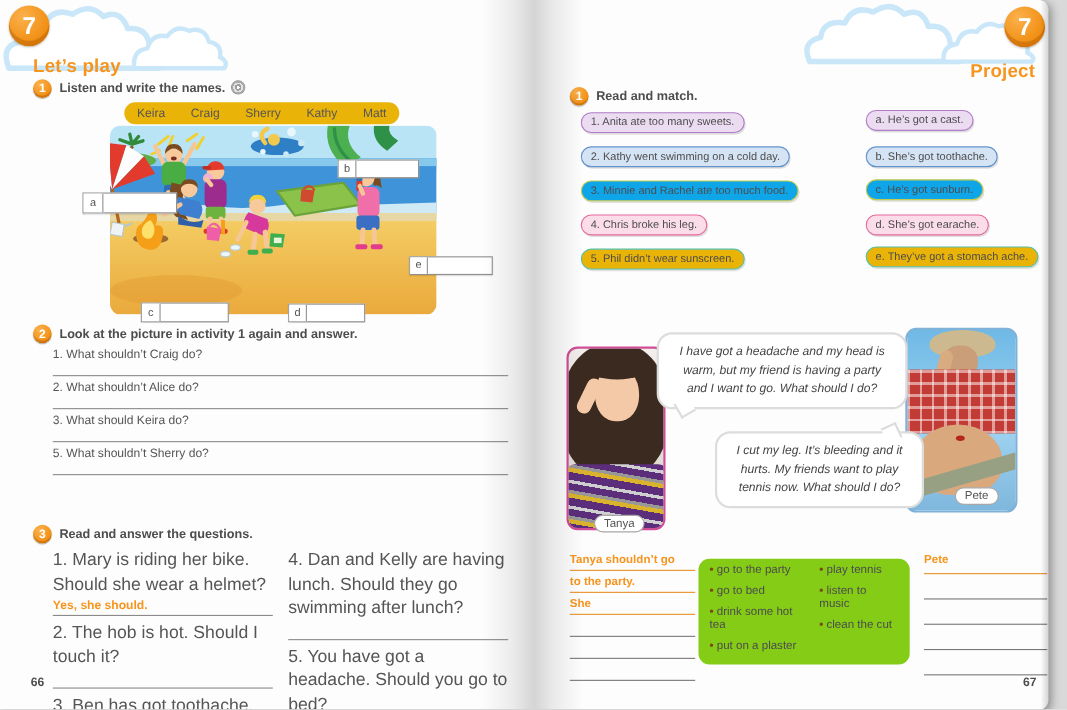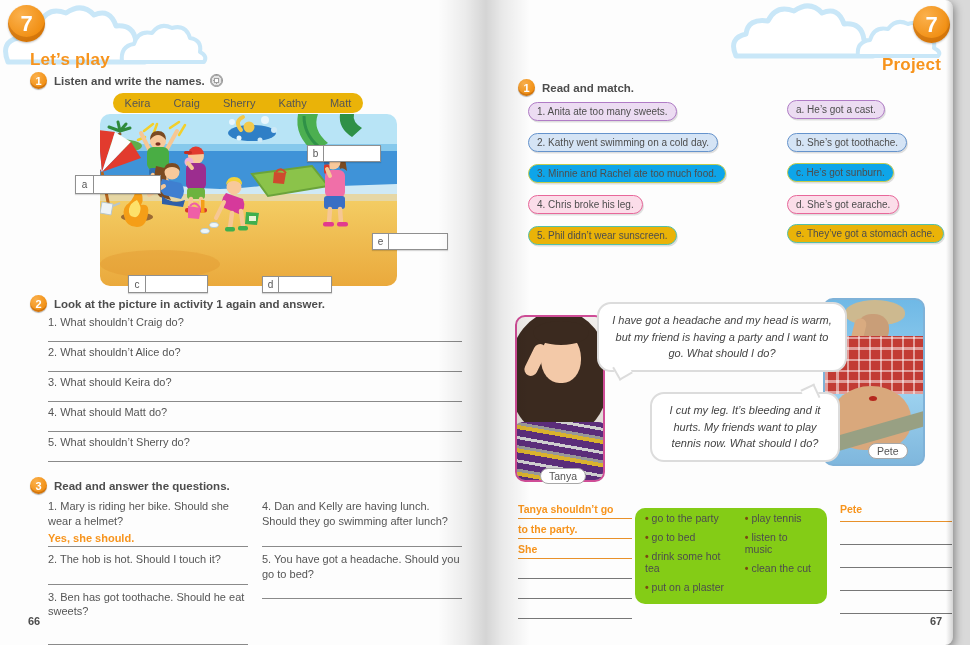--- a/index.html
+++ b/index.html
@@ -41,38 +41,38 @@
   .lb-d{left:262px;top:276px;width:68px;height:15px;} .lb-d .letter{width:15px;}
   .lb-e{left:372px;top:233px;width:74px;height:15px;} .lb-e .letter{width:15px;}
 
   .q-list{position:absolute;left:48px;top:316px;width:414px;z-index:3;}
   .q-row{position:relative;height:30px;}
   .q-text{font-size:11px;color:#555;}
   .q-line{position:absolute;left:0;right:0;bottom:4px;border-bottom:1px solid #8a8a8a;}
 
   .cols{position:absolute;left:48px;top:499px;width:414px;display:flex;gap:14px;z-index:3;}
   .col{width:200px;}
-  .q3{font-size:11px;color:#555;line-height:1.35;margin-bottom:2px;}
+  .q3{font-size:16px;color:#555;line-height:1.35;margin-bottom:2px;}
   .a-line{border-bottom:1px solid #8a8a8a;height:15px;margin-bottom:5px;font-size:11px;line-height:15px;}
   .hand{color:#f7941d;font-weight:bold;}
   .pageno{position:absolute;font-size:11px;font-weight:bold;color:#4d4d4d;z-index:3;}
 
   .pill{position:absolute;border:1.6px solid;border-radius:10px;padding:3px 8px;font-size:10px;color:#4d4d4d;
     background:#fff;box-shadow:1px 1.5px 0 rgba(0,0,0,.12);white-space:nowrap;z-index:3;}
   .c-purple{background:#ecdcf2;border-color:#b07cc6;}
   .c-blue{background:#d5e4f5;border-color:#6593cc;}
   .c-yellow{background:#0ea5e9;border-color:#c3cc4e;}
   .c-pink{background:#fbdde9;border-color:#e8679a;}
   .c-teal{background:#eab308;border-color:#55c0a8;}
   .lp{left:43px;} .lp0{top:102px;}.lp1{top:133px;}.lp2{top:164px;}.lp3{top:195px;}.lp4{top:226px;}
   .rp{left:302px;} .rp0{top:100px;}.rp1{top:133px;}.rp2{top:163px;}.rp3{top:195px;}.rp4{top:224px;}
 
   .bubble{position:absolute;background:#fff;border:2px solid #dcdcdc;border-radius:14px;padding:8px 12px;
     font-size:11px;font-style:italic;color:#444;text-align:center;line-height:1.5;z-index:6;box-sizing:border-box;}
-  .bub1{left:112px;top:302px;width:250px;}
+  .bub1{left:112px;top:302px;width:228px;}
   .bub1::after{content:"";position:absolute;left:16px;bottom:-8px;width:13px;height:13px;background:#fff;
     border-right:2px solid #dcdcdc;border-bottom:2px solid #dcdcdc;transform:rotate(60deg);}
   .bub2{left:165px;top:392px;width:190px;}
   .bub2::after{content:"";position:absolute;right:20px;top:-8px;width:13px;height:13px;background:#fff;
     border-top:2px solid #dcdcdc;border-right:2px solid #dcdcdc;transform:rotate(-25deg);}
 
   .photo{position:absolute;border-radius:10px;overflow:hidden;z-index:4;}
   .ph-tanya{left:30px;top:315px;width:86px;height:163px;border:2.5px solid #cf4d97;background:linear-gradient(#f1eeeb,#d8d1ca);}
   .t-hair{position:absolute;left:-8px;top:-6px;width:100px;height:126px;background:#3b2a1f;border-radius:48% 48% 46% 46%;}
   .t-face{position:absolute;left:24px;top:16px;width:40px;height:50px;background:#f3c9a8;border-radius:50% 50% 46% 46%;}
@@ -266,24 +266,20 @@
       </div>
       <div class="q-row">
         <div class="q-text">2. What shouldn’t Alice do?</div>
         <div class="q-line"></div>
       </div>
       <div class="q-row">
         <div class="q-text">3. What should Keira do?</div>
         <div class="q-line"></div>
       </div>
       <div class="q-row">
-        <div class="q-text">4. What should Matt do?</div>
-        <div class="q-line"></div>
-      </div>
-      <div class="q-row">
         <div class="q-text">5. What shouldn’t Sherry do?</div>
         <div class="q-line"></div>
       </div>
     </div>
 
     <div class="act-head" style="left:30px;top:478px;">
       <div class="act-num">3</div>
       <div class="act-title">Read and answer the questions.</div>
     </div>
 

